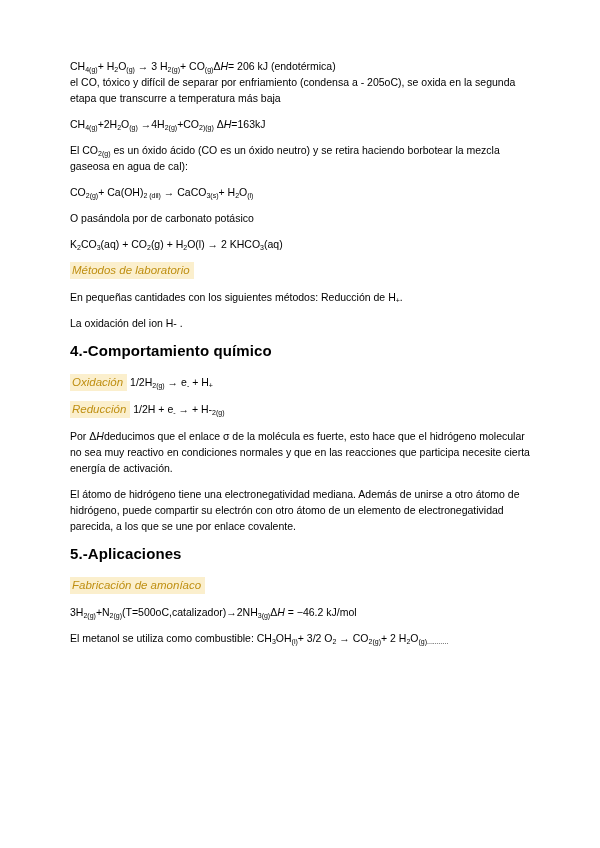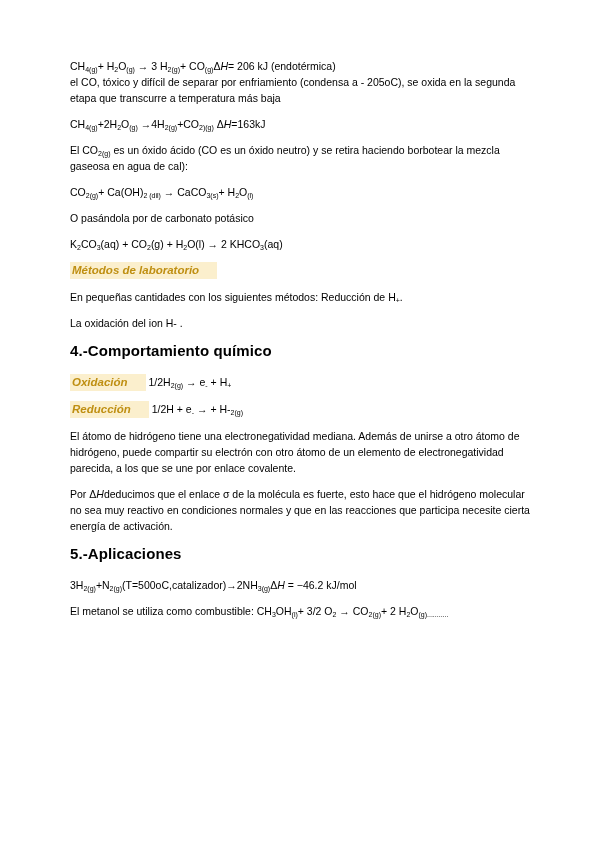--- a/index.html
+++ b/index.html
@@ -15,23 +15,23 @@
   sub { font-size:7px; vertical-align:-2px; line-height:0; }
   i { font-style:italic; }
   h2.section {
     font-size:15px; line-height:20px; font-weight:bold; color:#000;
     margin:5px 0 13px 0; letter-spacing:0.1px;
   }
   .hl {
     display:inline-block;
     background:var(--hl-bg, #FBEFCD);
     color:var(--hl-fg, #BF8F12);
-    font-weight:bold; font-style:italic;
+    font-weight:normal; font-style:italic;
     font-size:11.5px; line-height:15px;
-    padding:1px 18px 1px 2px;
+    padding:1px 4px 1px 2px;
   }
   .hl-line { margin:0 0 10px 0; }
 </style>
 </head>
 <body style="background: rgb(255, 255, 255); color: rgb(0, 0, 0);">
 
 <div class="doc">
 
   <p>
     <span class="eq-line">CH<sub>4(g)</sub>+ H<sub>2</sub>O<sub>(g)</sub> → 3 H<sub>2(g)</sub>+ CO<sub>(g)</sub>Δ<i>H</i>= 206 kJ (endotérmica)</span><span>el CO, tóxico y difícil de separar por enfriamiento (condensa a - 205oC), se oxida en la segunda etapa que transcurre a temperatura más baja</span>
@@ -60,26 +60,29 @@
 
   <p class="hl-line">
     <span class="hl">Oxidación</span><span> 1/2H<sub>2(g)</sub> → e<sub>-</sub> + H<sub>+</sub></span>
   </p>
 
   <p class="hl-line">
     <span class="hl">Reducción</span><span> 1/2H + e<sub>-</sub> → + H-<sub>2(g)</sub></span>
   </p>
 
 
+  <p>Por Δ<i>H</i>deducimos que el enlace σ de la molécula es fuerte, esto hace que el hidrógeno molecular no sea muy reactivo en condiciones normales y que en las reacciones que participa necesite cierta energía de activación.</p>
+
   <p>El átomo de hidrógeno tiene una electronegatividad mediana. Además de unirse a otro átomo de hidrógeno, puede compartir su electrón con otro átomo de un elemento de electronegatividad parecida, a los que se une por enlace covalente.</p>
-
-  <p>Por Δ<i>H</i>deducimos que el enlace σ de la molécula es fuerte, esto hace que el hidrógeno molecular no sea muy reactivo en condiciones normales y que en las reacciones que participa necesite cierta energía de activación.</p>
 
   <h2 class="section">5.-Aplicaciones</h2>
 
+  <p class="hl-line">
+    <span class="hl">Fabricación de amoníaco</span>
+  </p>
 
 
   <p>3H<sub>2(g)</sub>+N<sub>2(g)</sub>(T=500oC,catalizador)→2NH<sub>3(g)</sub>Δ<i>H</i> = −46.2 kJ/mol</p>
 
 
   <p>El metanol se utiliza como combustible: CH<sub>3</sub>OH<sub>(l)</sub>+ 3/2 O<sub>2</sub> → CO<sub>2(g)</sub>+ 2 H<sub>2</sub>O<sub>(g)</sub><sub>...........</sub></p>
 
 </div>
 
 </body></html>

